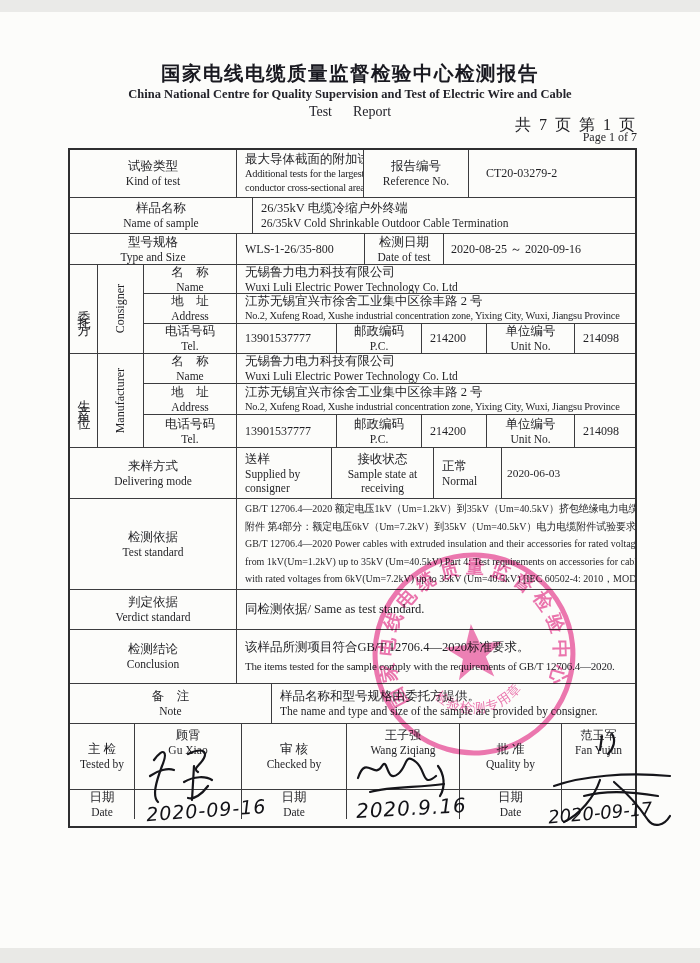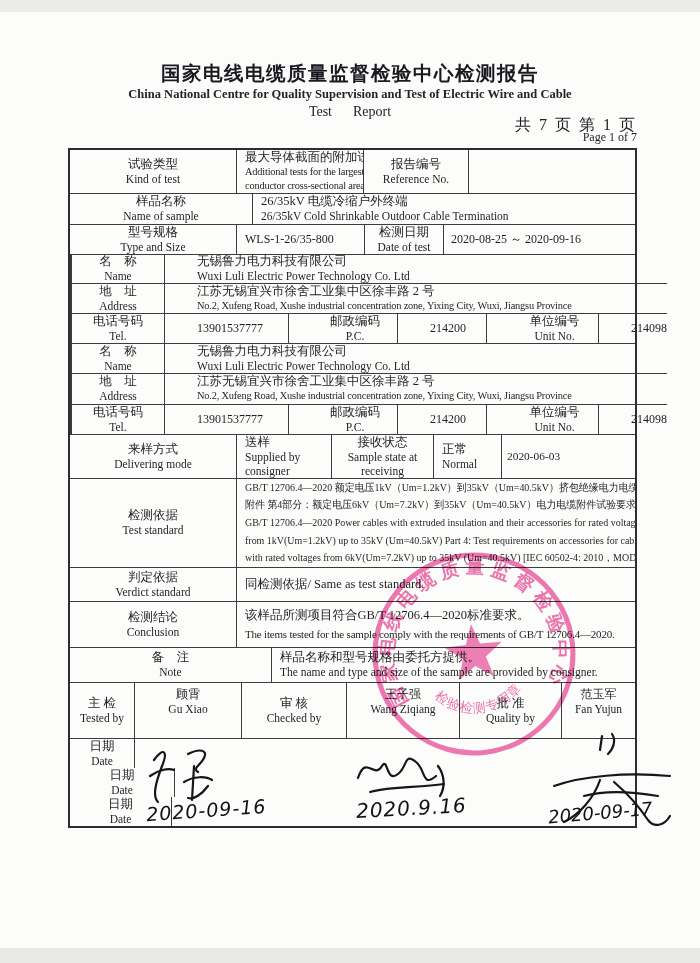--- a/index.html
+++ b/index.html
@@ -12,32 +12,32 @@
   .hdr-zh { position:absolute; top:60px; left:0; width:700px; text-align:center;
             font-size:19.5px; font-weight:700; letter-spacing:1.5px; color:#191920; }
   .hdr-en { position:absolute; top:87px; left:0; width:700px; text-align:center; font-size:12.5px; color:#23232a;font-weight:bold; }
   .hdr-sub { position:absolute; top:104px; left:0; width:700px; text-align:center; font-size:14px; white-space:pre; color:#23232a; }
   .pg-zh { position:absolute; top:115px; right:63px; font-size:16px; letter-spacing:2px; }
   .pg-en { position:absolute; top:130px; right:63px; font-size:12px; }
 
   .tbl { position:absolute; left:68px; top:148px; width:569px; height:680px;
          border:2px solid #2e2e30; display:flex; flex-direction:column; font-size:12px; }
   .row { display:flex; width:100%; border-bottom:1px solid #3c3c3e; }
-  .row:last-child { border-bottom:none;flex-direction:column; }
+  .row:last-child { border-bottom:none; }
   .cell { border-right:1px solid #3c3c3e; display:flex; flex-direction:column; justify-content:center; overflow:hidden; position:relative; }
   .cell.last { border-right:none; flex:1; }
   .ct { align-items:center; text-align:center; }
   .cl { align-items:flex-start; padding-left:8px; text-align:left; }
   .zh { font-size:12.5px; line-height:15px; white-space:nowrap; }
   .en { font-size:11.5px; line-height:14px; white-space:nowrap; }
   .en-sm { font-size:10.4px; letter-spacing:-0.2px; line-height:14px; white-space:nowrap; }
   .val { font-size:12px; white-space:nowrap; }
 
   .sub { flex:1; display:flex; flex-direction:column; }
-  .srow { display:flex; width:100%; border-bottom:1px solid #3c3c3e;gap:24px; }
+  .srow { display:flex; width:100%; border-bottom:1px solid #3c3c3e; }
   .srow:last-child { border-bottom:none; flex:1; }
   .vcell-zh { writing-mode:vertical-lr; text-orientation:upright; letter-spacing:6px; font-size:13px; }
   .vcell-en { writing-mode:vertical-rl; transform:rotate(180deg); font-size:12px; }
 
   .std-line { font-size:10.6px; line-height:17.6px; white-space:nowrap; transform:scaleX(.94); transform-origin:left center; }
 
   .sig-name-zh { font-size:12px; line-height:15px; }
   .sig-name-en { font-size:11.5px; line-height:14px; }
   .sig-top { justify-content:flex-start; padding-top:4px; }
 
@@ -67,20 +67,23 @@
         <span class="en">Kind of test</span>
       </div>
       <div class="cell cl" style="width:127px">
         <span class="zh">最大导体截面的附加试验</span>
         <span class="en-sm">Additional tests for the largest</span>
         <span class="en-sm">conductor cross-sectional areas</span>
       </div>
       <div class="cell ct" style="width:105px">
         <span class="zh">报告编号</span>
         <span class="en">Reference No.</span>
+      </div>
+      <div class="cell cl last" style="padding-left:17px">
+        <span class="val">CT20-03279-2</span>
       </div>
     </div>
 
     <div class="row" style="height:36px">
       <div class="cell ct" style="width:183px">
         <span class="zh">样品名称</span>
         <span class="en">Name of sample</span>
       </div>
       <div class="cell cl last">
         <span class="zh">26/35kV 电缆冷缩户外终端</span>

